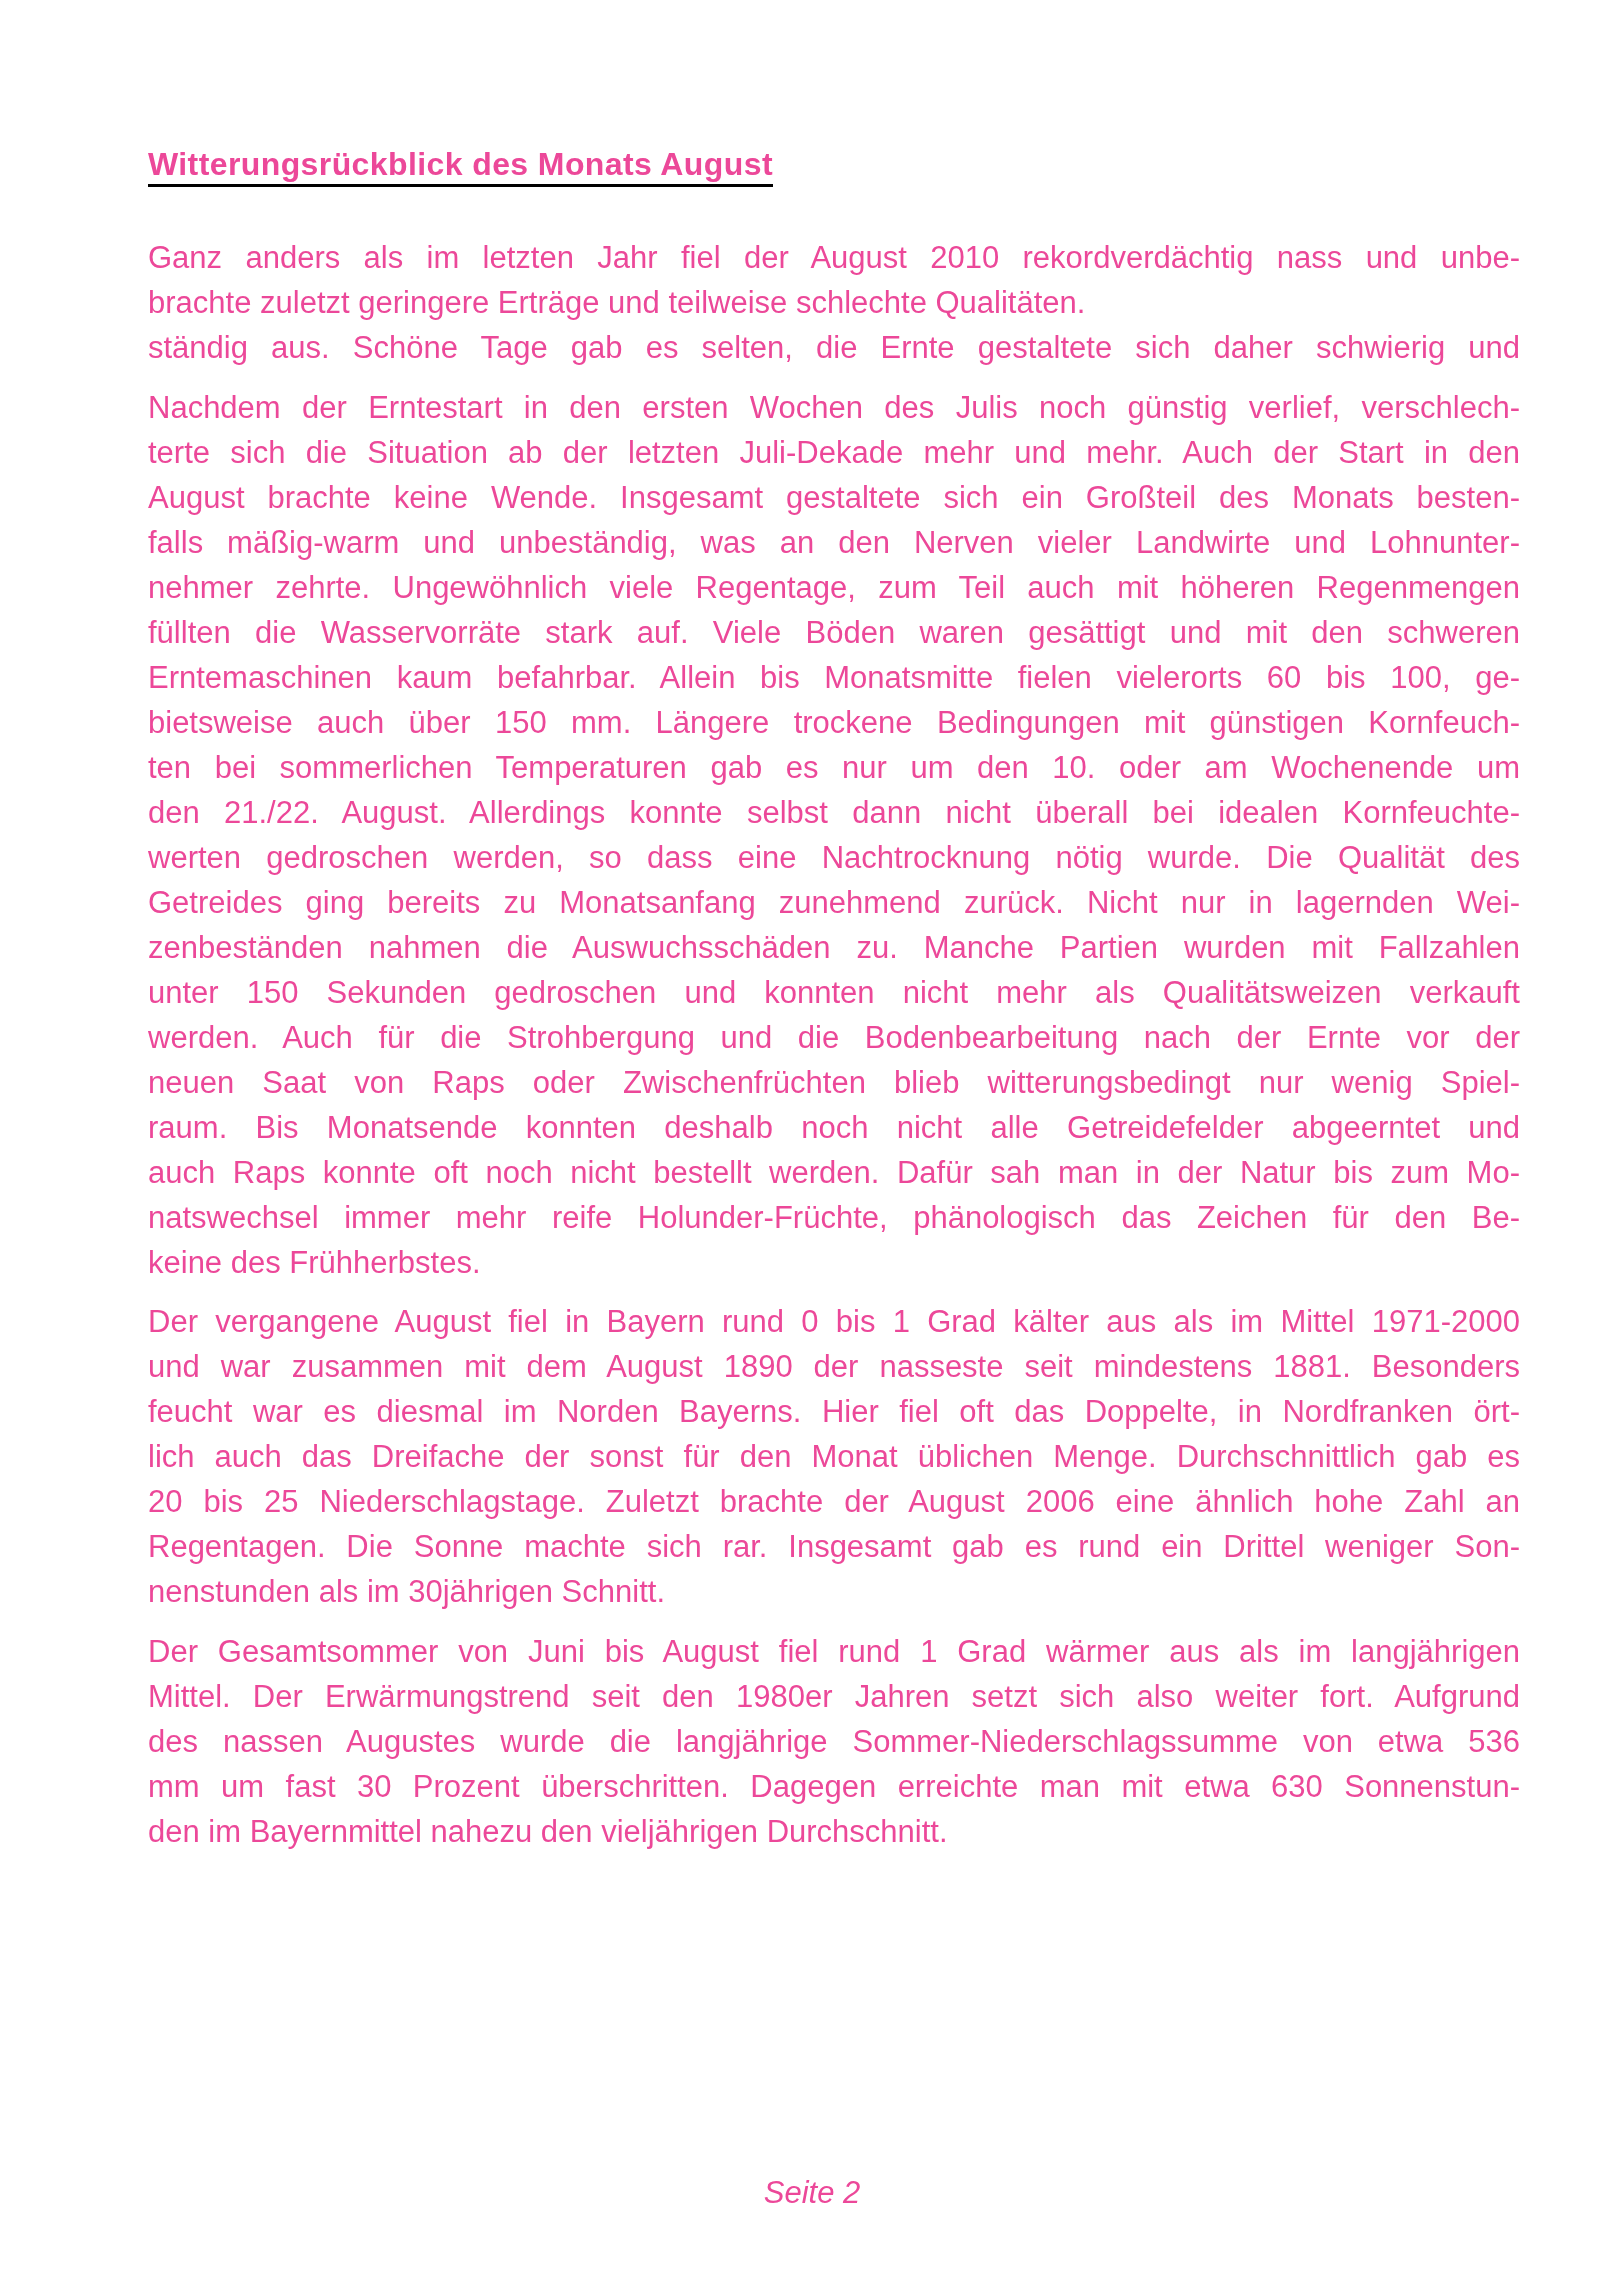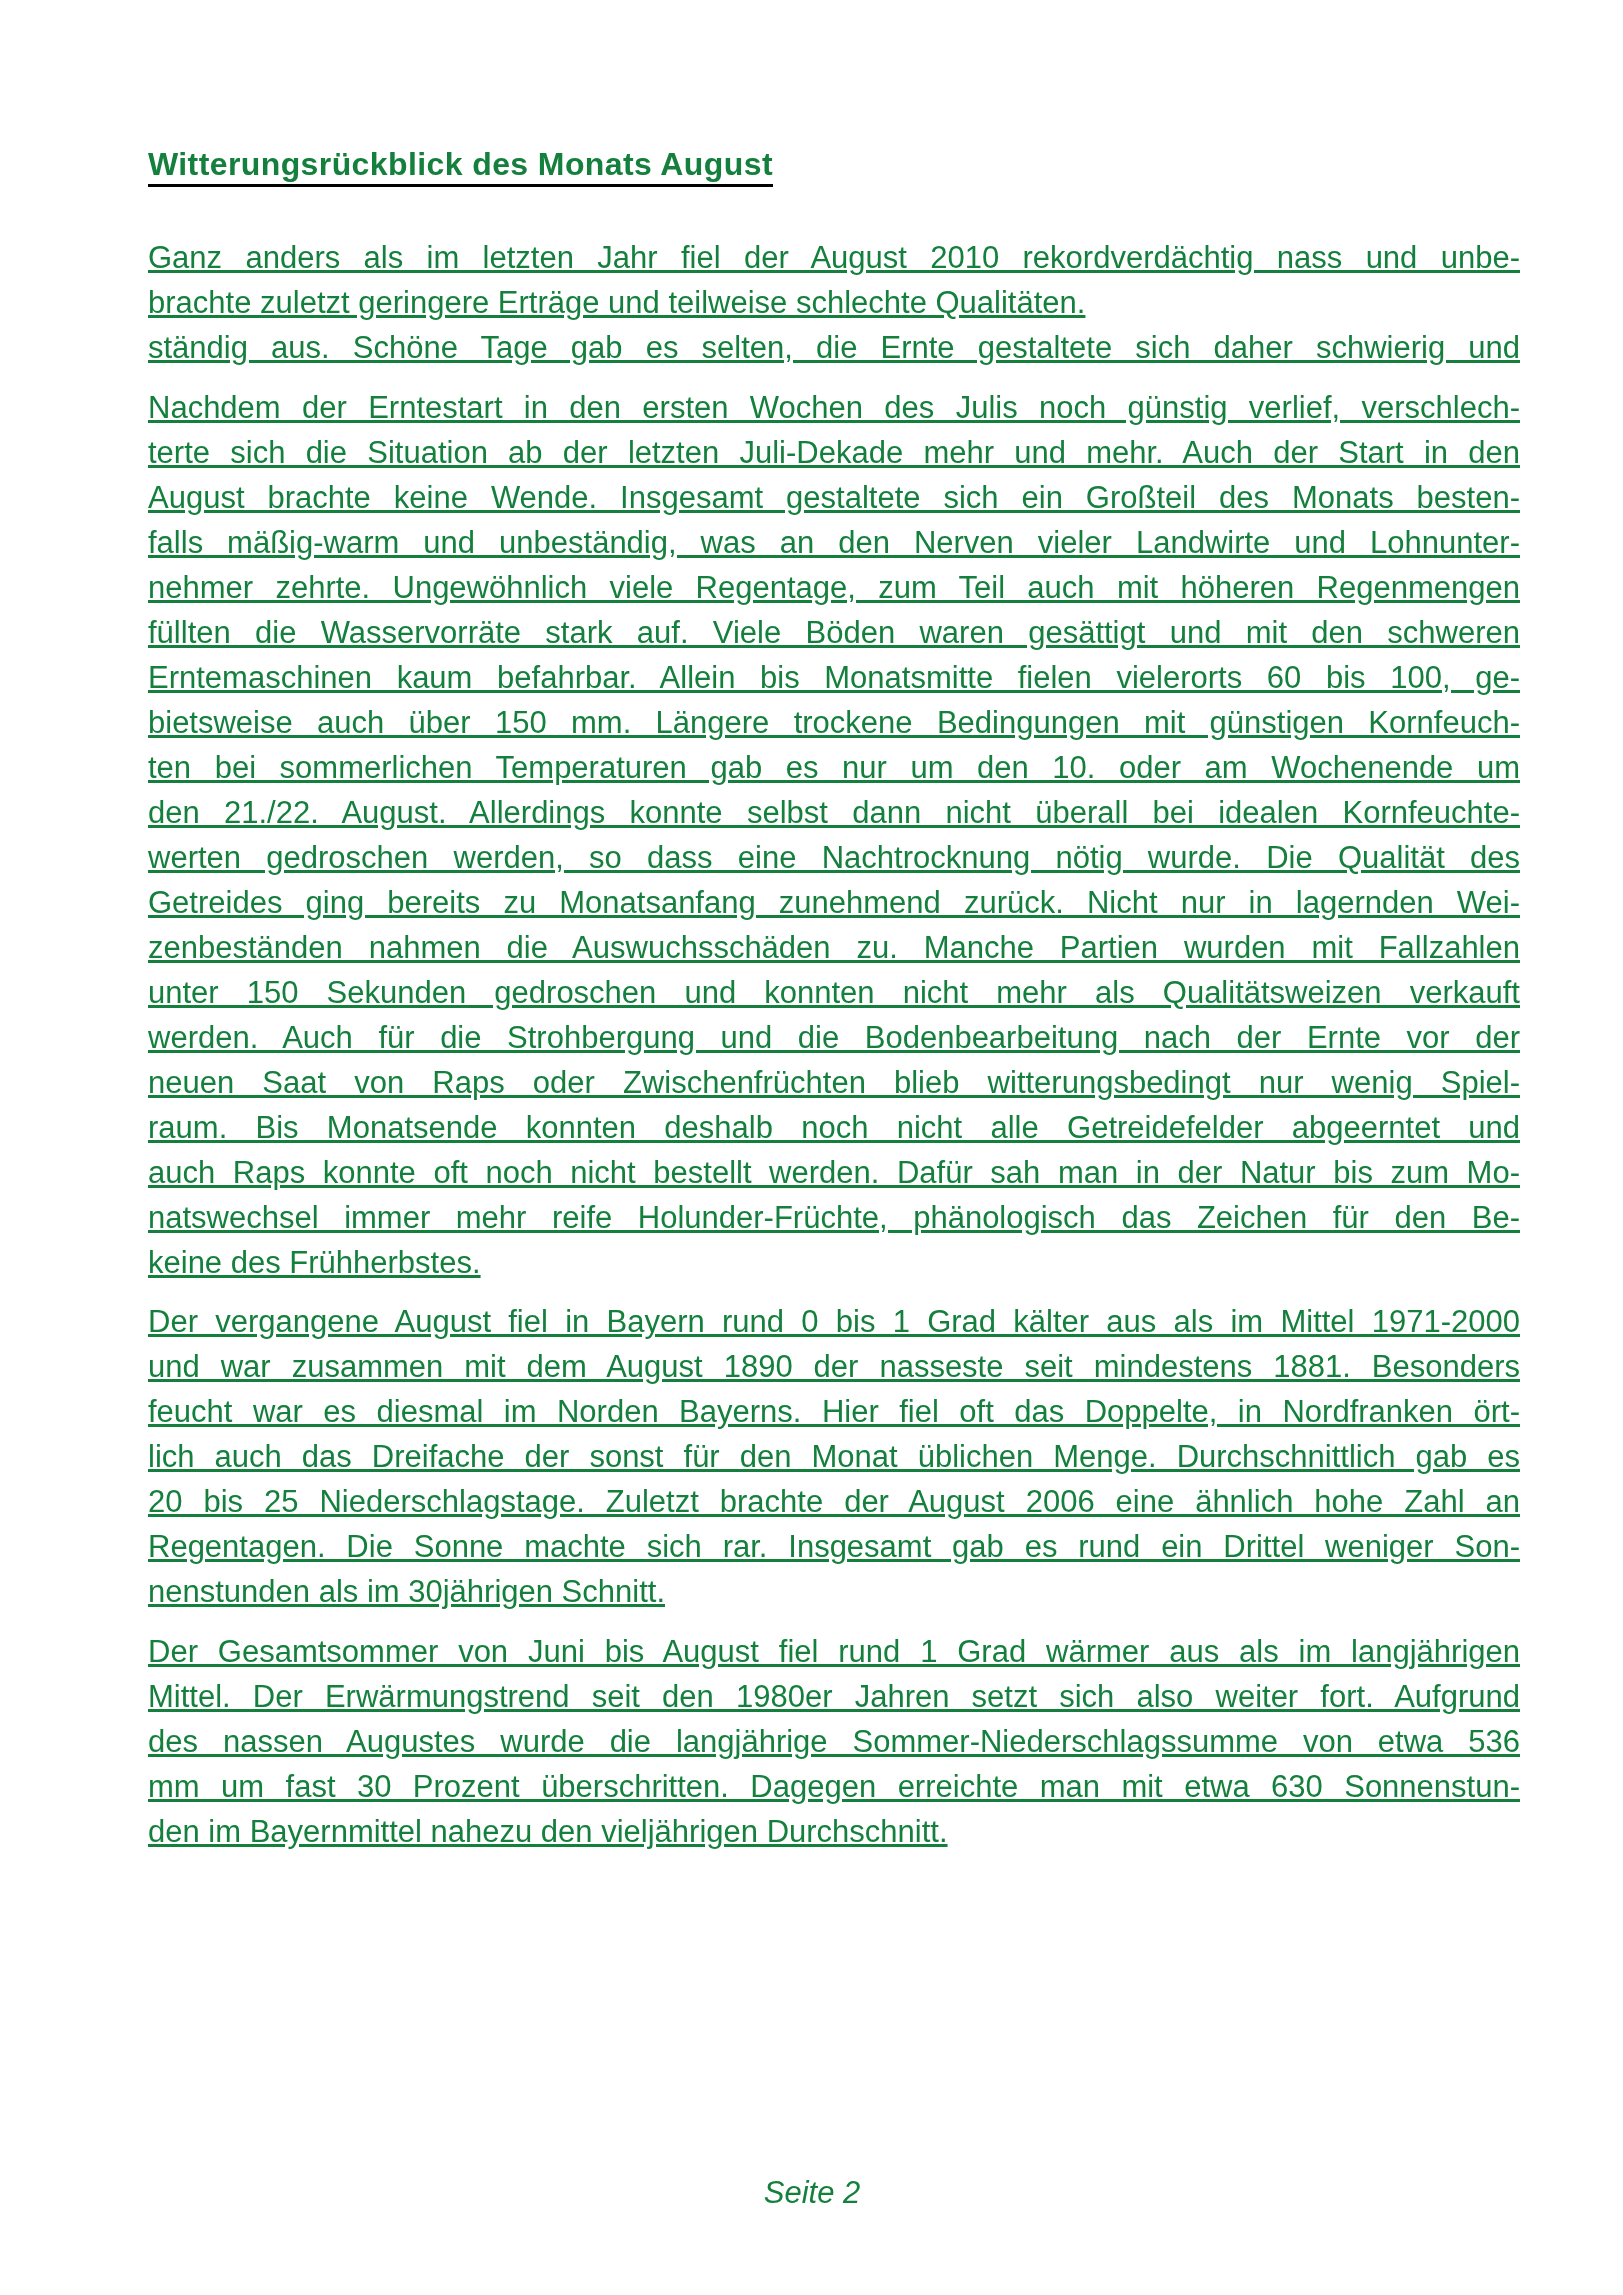--- a/index.html
+++ b/index.html
@@ -5,21 +5,21 @@
   html, body {
     margin: 0;
     padding: 0;
     background: #ffffff;
   }
   .page {
     position: relative;
     width: 1624px;
     height: 2295px;
     background: #ffffff;
-    color: #15803d;
+    color: #ec4899;
     font-family: "Liberation Sans", "DejaVu Sans", sans-serif;
     box-sizing: border-box;
     padding: 146px 104px 0 148px;
     overflow: hidden;
   }
   .title {
     font-size: 32px;
     line-height: 37px;
     font-weight: bold;
     margin: 0 0 52px 0;
@@ -33,21 +33,20 @@
     width: 1372px;
   }
   .paragraph {
     margin: 0 0 14.6px 0;
   }
   .line {
     font-size: 31px;
     line-height: 45px;
     text-align: justify;
     text-align-last: justify;
-    text-decoration: underline;
   }
   .line.last {
     text-align-last: left;
   }
   .footer {
     position: absolute;
     top: 2170px;
     left: 0;
     width: 1624px;
     text-align: center;

